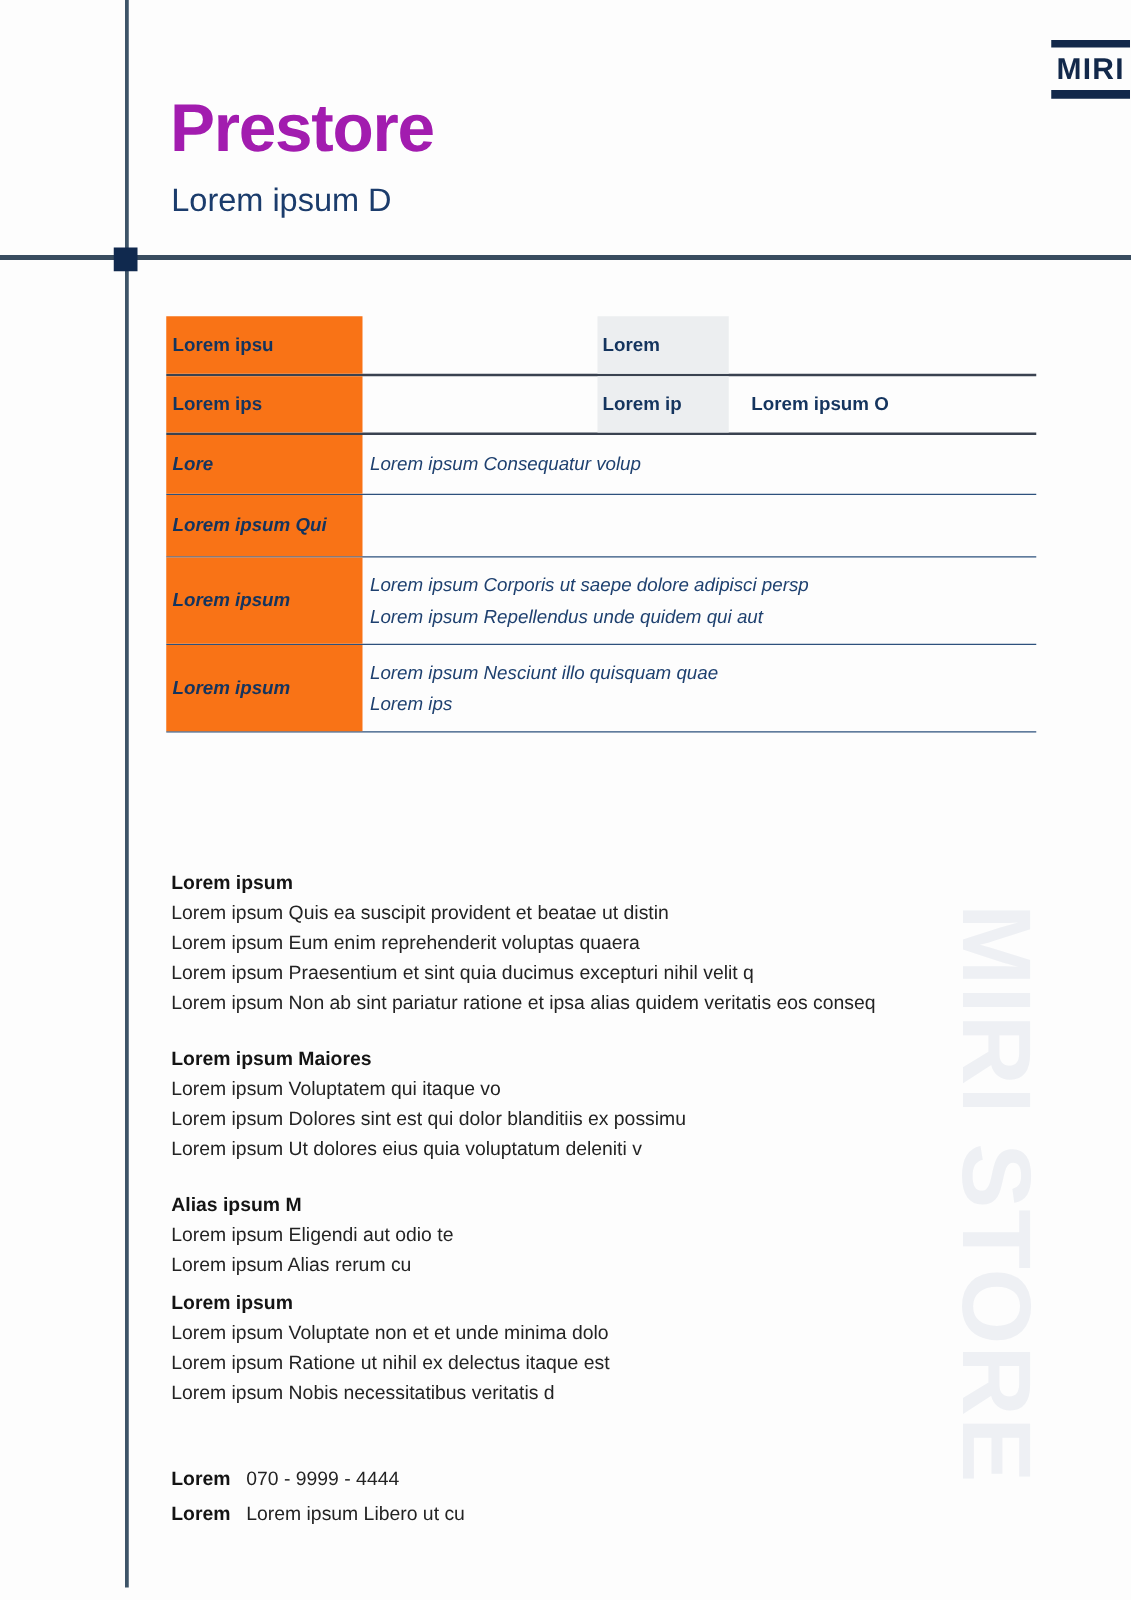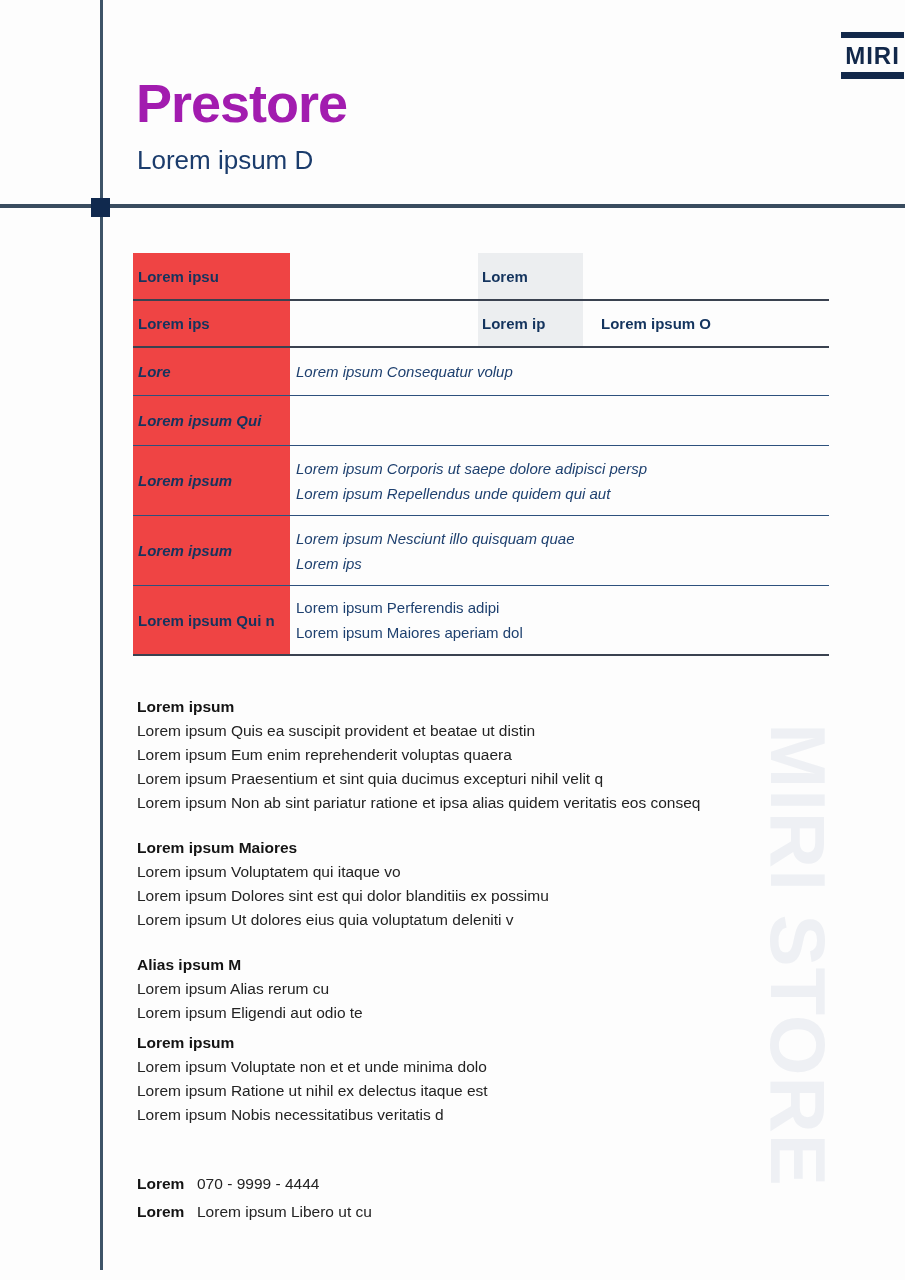--- a/index.html
+++ b/index.html
@@ -25,21 +25,21 @@
   .title { position: absolute; left: 136px; top: 72px; font-size: 54px; font-weight: bold; color: #a21caf; letter-spacing: -1px; }
   .subtitle { position: absolute; left: 137px; top: 145px; font-size: 26px; color: #1b3c6c; }
 
   
   .doc-table { position: absolute; left: 133px; top: 253px; width: 696px; font-size: 15px; }
   .t-row { display: flex; box-sizing: border-box; align-items: stretch; }
   .b-dark { border-bottom: 2px solid #3a4250; }
   .b-navy { border-bottom: 1.5px solid #2d517d; font-style: italic; }
   .r48 { height: 48px; } .r47 { height: 47px; } .r50 { height: 50px; } .r70 { height: 70px; }
   .cell-label {
-    width: 157px; flex: 0 0 157px; background: #ef4444;
+    width: 157px; flex: 0 0 157px; background: #f97316;
     display: flex; align-items: center; padding-left: 5px; box-sizing: border-box;
     font-weight: bold; color: #14345e;
   }
   .cell-spacer { width: 188px; flex: 0 0 188px; }
   .cell-mid {
     width: 105px; flex: 0 0 105px;
     display: flex; align-items: center; padding-left: 4px; box-sizing: border-box;
     font-weight: bold; color: #14345e;
   }
   .cell-mid.gray { background: #eceef0; }
@@ -123,47 +123,40 @@
       <span>Lorem ipsum Repellendus unde quidem qui aut</span>
     </div>
   </div>
   <div class="t-row r70 b-navy">
     <div class="cell-label">Lorem ipsum</div>
     <div class="cell-value">
       <span>Lorem ipsum Nesciunt illo quisquam quae</span>
       <span>Lorem ips</span>
     </div>
   </div>
-  <div class="t-row r70 b-dark">
-    <div class="cell-label">Lorem ipsum Qui n</div>
-    <div class="cell-value">
-      <span>Lorem ipsum Perferendis adipi</span>
-      <span>Lorem ipsum Maiores aperiam dol</span>
-    </div>
-  </div>
 </div>
 
 <div class="sections">
   <div class="section">
     <h3>Lorem ipsum</h3>
     <p>Lorem ipsum Quis ea suscipit provident et beatae ut distin</p>
     <p>Lorem ipsum Eum enim reprehenderit voluptas quaera</p>
     <p>Lorem ipsum Praesentium et sint quia ducimus excepturi nihil velit q</p>
     <p>Lorem ipsum Non ab sint pariatur ratione et ipsa alias quidem veritatis eos conseq</p>
   </div>
   <div class="section">
     <h3>Lorem ipsum Maiores</h3>
     <p>Lorem ipsum Voluptatem qui itaque vo</p>
     <p>Lorem ipsum Dolores sint est qui dolor blanditiis ex possimu</p>
     <p>Lorem ipsum Ut dolores eius quia voluptatum deleniti v</p>
   </div>
   <div class="section tight">
     <h3>Alias ipsum M</h3>
+    <p>Lorem ipsum Eligendi aut odio te</p>
     <p>Lorem ipsum Alias rerum cu</p>
-    <p>Lorem ipsum Eligendi aut odio te</p>
   </div>
   <div class="section">
     <h3>Lorem ipsum</h3>
     <p>Lorem ipsum Voluptate non et et unde minima dolo</p>
     <p>Lorem ipsum Ratione ut nihil ex delectus itaque est</p>
     <p>Lorem ipsum Nobis necessitatibus veritatis d</p>
   </div>
 </div>
 
 <div class="footer">

